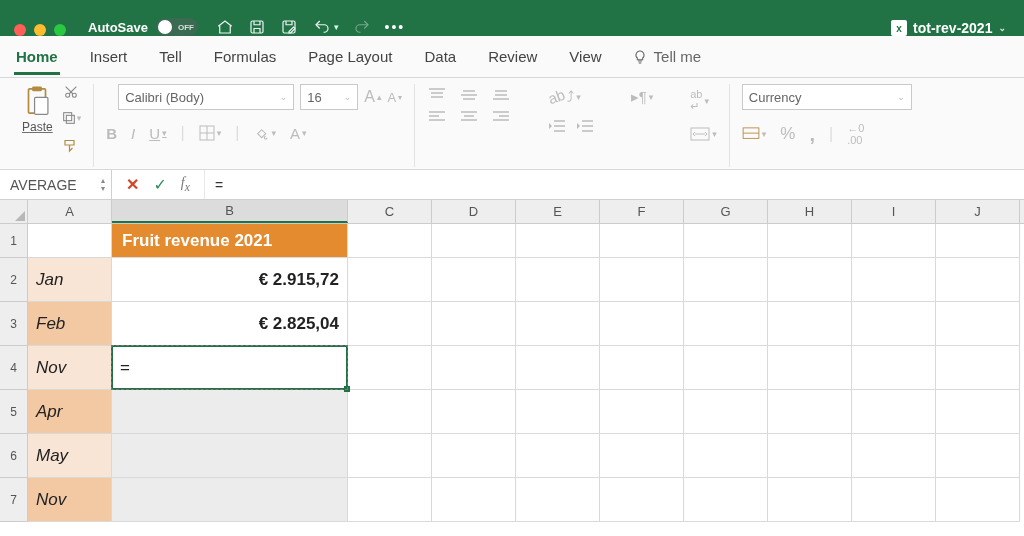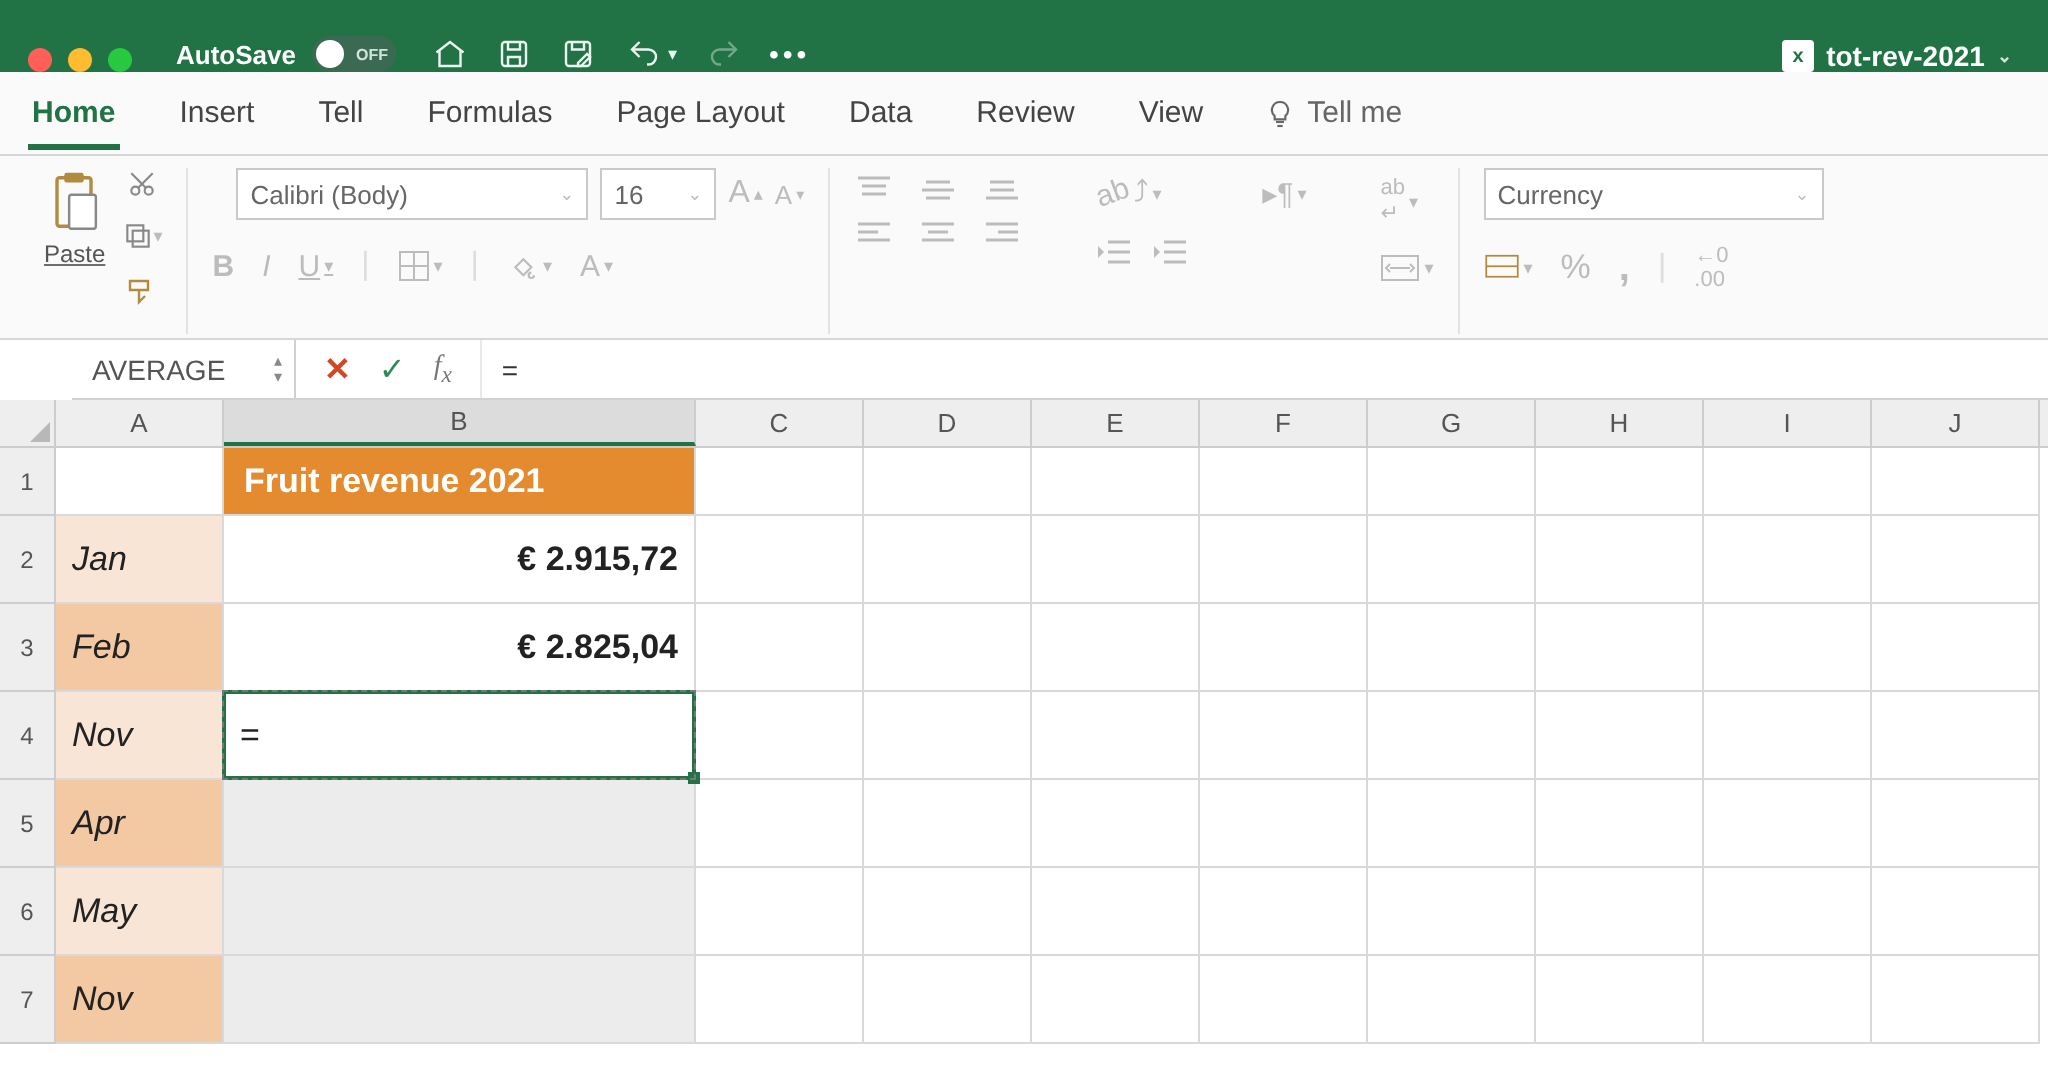--- a/index.html
+++ b/index.html
@@ -37,21 +37,21 @@
   .combo.font { width: 176px; } .combo.size { width: 58px; }
   .btnrow { display: flex; align-items: center; gap: 14px; margin-top: 10px; }
   .btn { color: #bcbcbc; font-size: 15px; display: inline-flex; align-items: center; gap: 2px; }
   .chev { font-size: 9px; color: #bcbcbc; }
   .align-grid { display: grid; grid-template-columns: repeat(3, 20px); gap: 8px 12px; margin-top:4px;}
   .sep { width: 1px; background: #e2e2e2; margin: 2px 10px; }
   .numfmt { width: 170px; }
   .num-row { display:flex; gap:14px; align-items:center; margin-top:10px; }
 
   
-  .fbar { height: 30px; border-bottom: 1px solid #d0d0d0; display: flex; align-items: stretch; font-size: 14px; margin-left: 36px; }
+  .fbar { height: 30px; border-bottom: 1px solid #d0d0d0; display: flex; align-items: stretch; font-size: 14px; }
   .namebox { width: 112px; border-right: 1px solid #d0d0d0; display: flex; align-items: center; justify-content: space-between; padding: 0 6px 0 10px; color: #555; }
   .spin { display:flex; flex-direction:column; line-height:6px; font-size:8px; color:#888; gap:2px;}
   .fx-controls { display: flex; align-items: center; gap: 14px; padding: 0 14px; border-right: 1px solid #e8e8e8; }
   .fx-controls .x { color: #d24726; font-weight: 700; font-size: 16px; }
   .fx-controls .ck { color: #2e8b57; font-size: 16px; }
   .fx-controls .fx { font-style: italic; font-family: "Times New Roman", serif; color: #777; }
   .finput { flex: 1; display: flex; align-items: center; padding-left: 10px; color: #333; }
 
   
   .grid { position: relative; }

